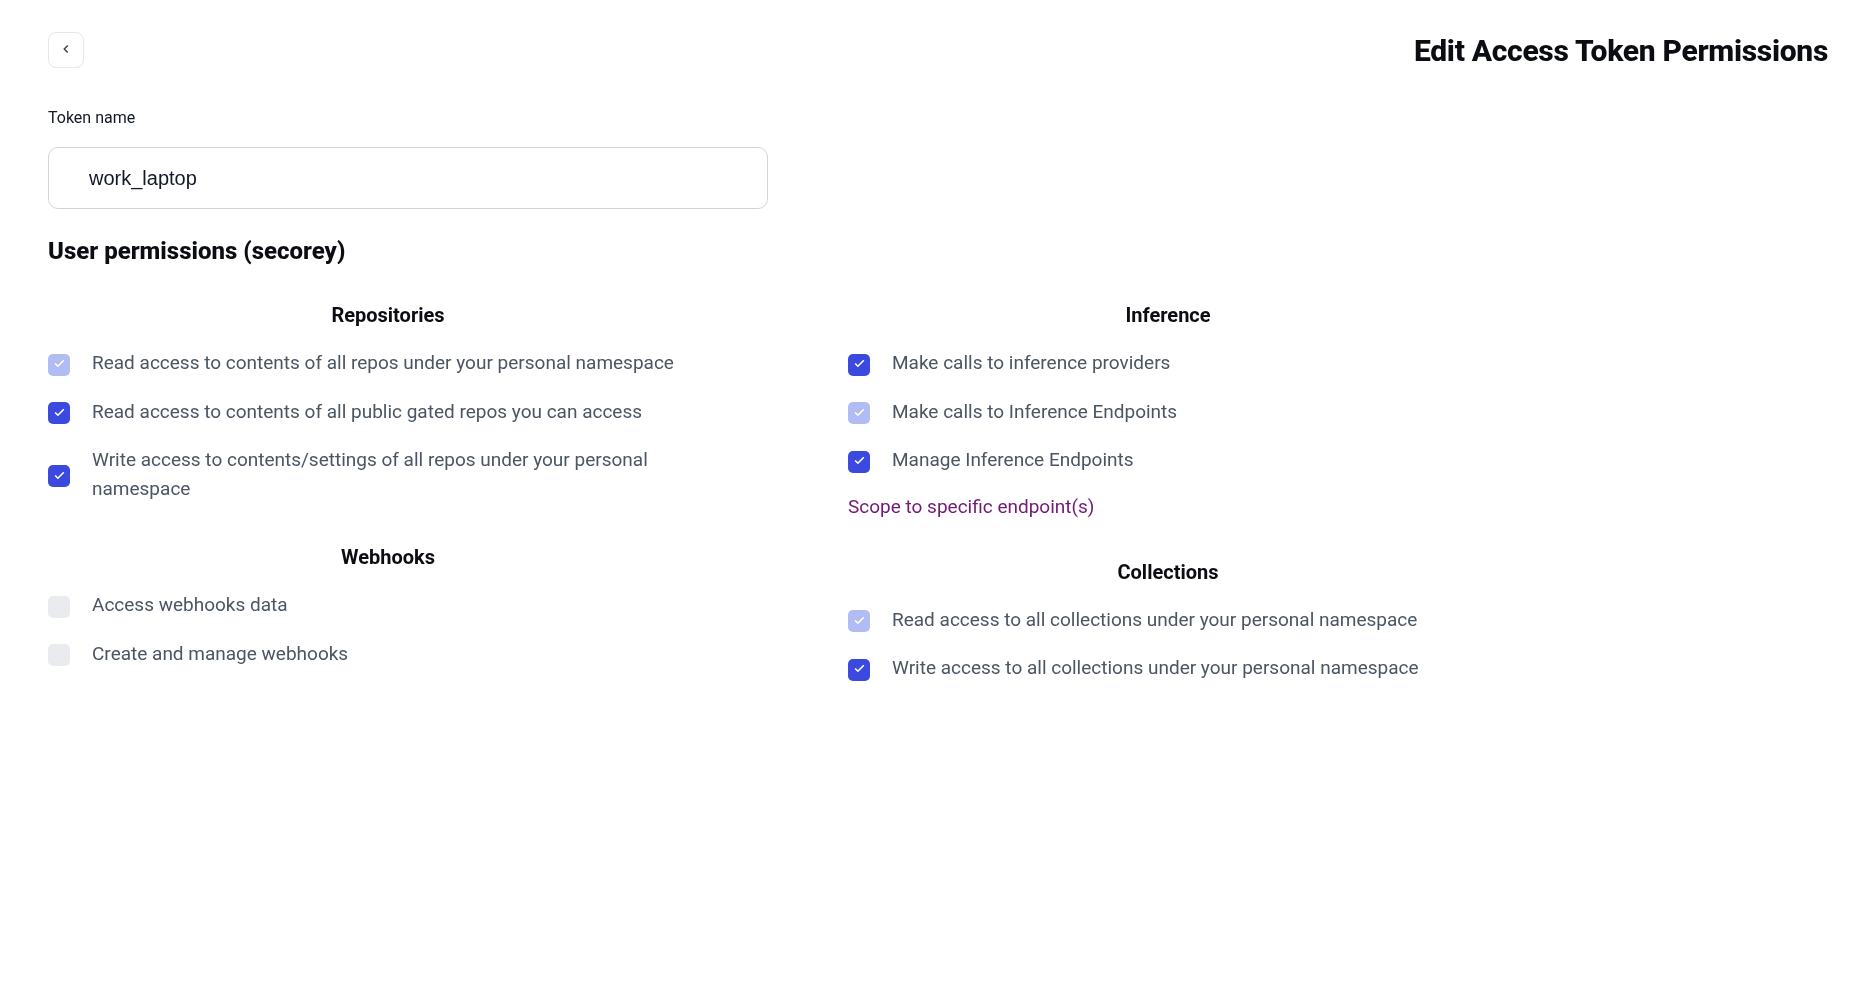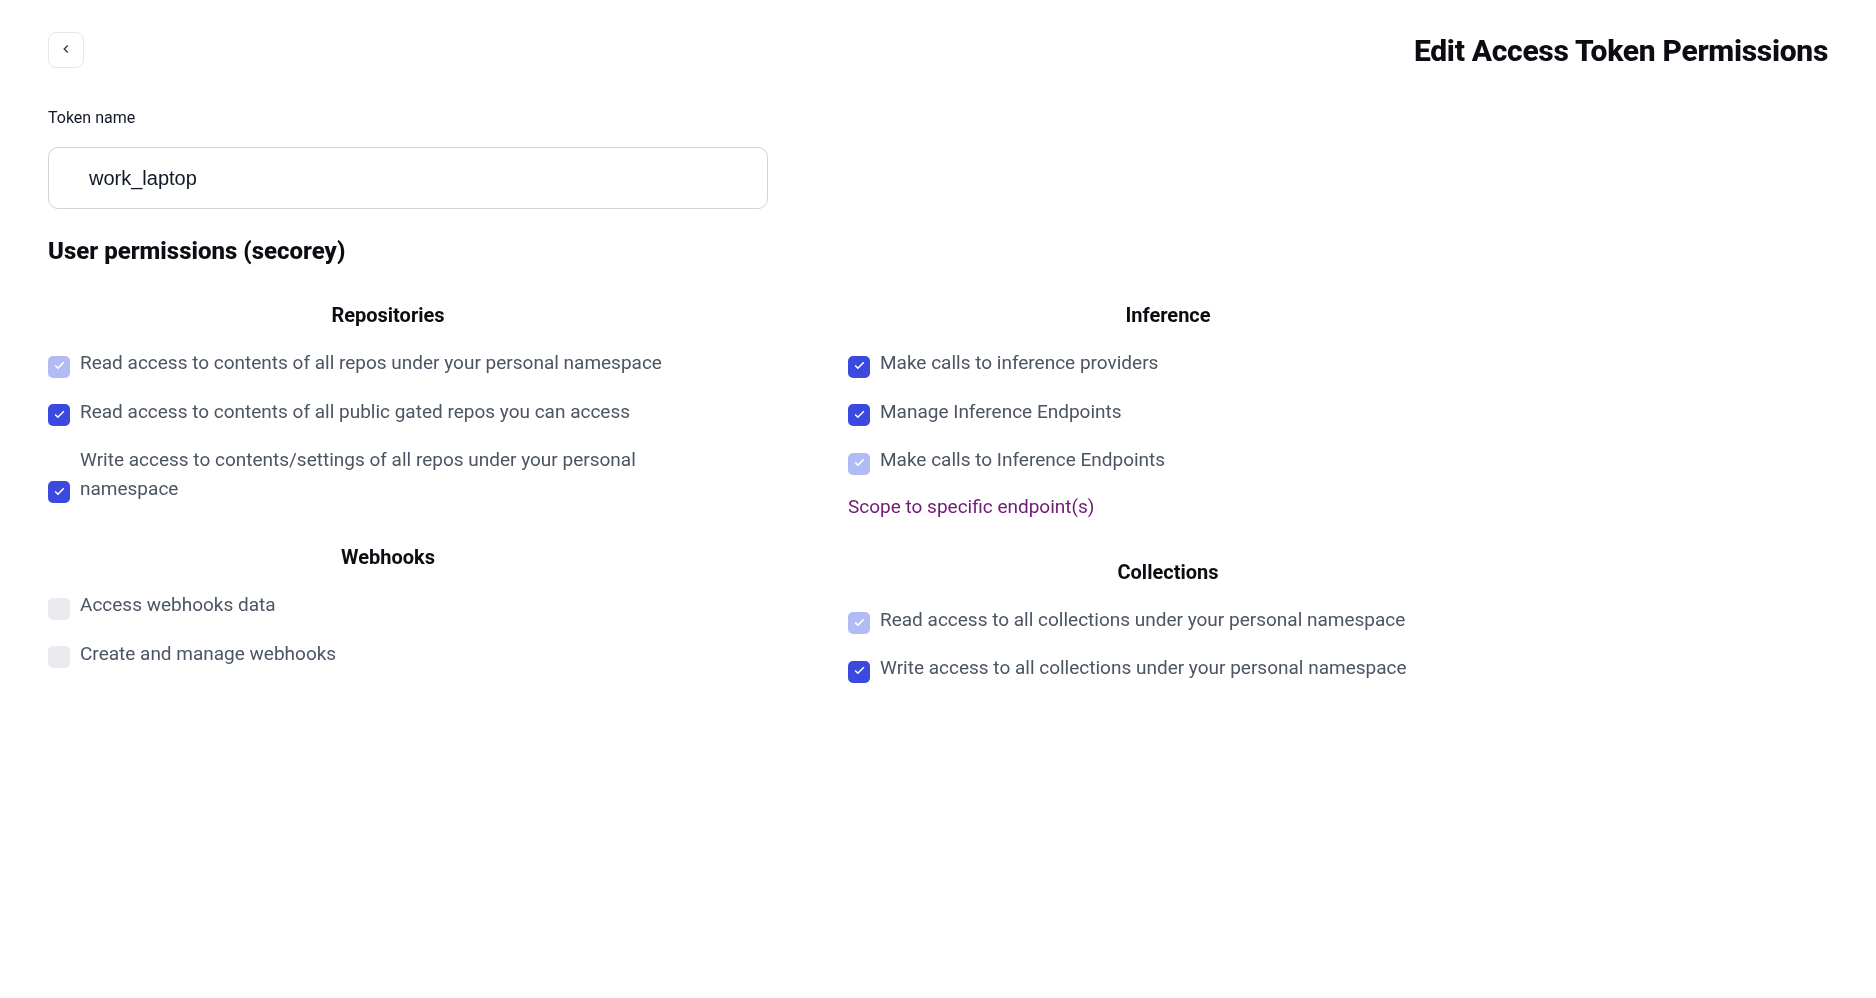--- a/index.html
+++ b/index.html
@@ -81,22 +81,22 @@
     color: #0b0d12;
     margin-bottom: 22px;
     margin-top: 10px;
     text-align: center;
   }
   .group-title.mt {
     margin-top: 42px;
   }
   .perm-row {
     display: flex;
-    align-items: flex-end;
-    gap: 10px;
+    align-items: center;
+    gap: 22px;
     margin-bottom: 20px;
     max-width: 680px;
   }
   .perm-label {
     font-size: 19px;
     color: #4b5563;
     line-height: 1.5;
   }
   .checkbox {
     flex-shrink: 0;
@@ -206,35 +206,35 @@
     <div class="perm-row">
       <div class="checkbox checked">
         <span><svg viewBox="0 0 24 24">
               <polyline points="20 6 9 17 4 12"></polyline>
             </svg></span>
       </div>
       <span class="perm-label">Make calls to inference providers</span>
     </div>
 
     <div class="perm-row">
+      <div class="checkbox checked-light">
+        <span><svg viewBox="0 0 24 24">
+              <polyline points="20 6 9 17 4 12"></polyline>
+            </svg></span>
+      </div>
+      <span class="perm-label">Make calls to Inference Endpoints</span>
+    </div>
+
+    <div class="perm-row">
       <div class="checkbox checked">
         <span><svg viewBox="0 0 24 24">
               <polyline points="20 6 9 17 4 12"></polyline>
             </svg></span>
       </div>
       <span class="perm-label">Manage Inference Endpoints</span>
-    </div>
-
-    <div class="perm-row">
-      <div class="checkbox checked-light">
-        <span><svg viewBox="0 0 24 24">
-              <polyline points="20 6 9 17 4 12"></polyline>
-            </svg></span>
-      </div>
-      <span class="perm-label">Make calls to Inference Endpoints</span>
     </div>
 
     <a class="scope-link">Scope to specific endpoint(s)</a>
 
     <div class="group-title mt">Collections</div>
 
     <div class="perm-row">
       <div class="checkbox checked-light">
         <span><svg viewBox="0 0 24 24">
               <polyline points="20 6 9 17 4 12"></polyline>

